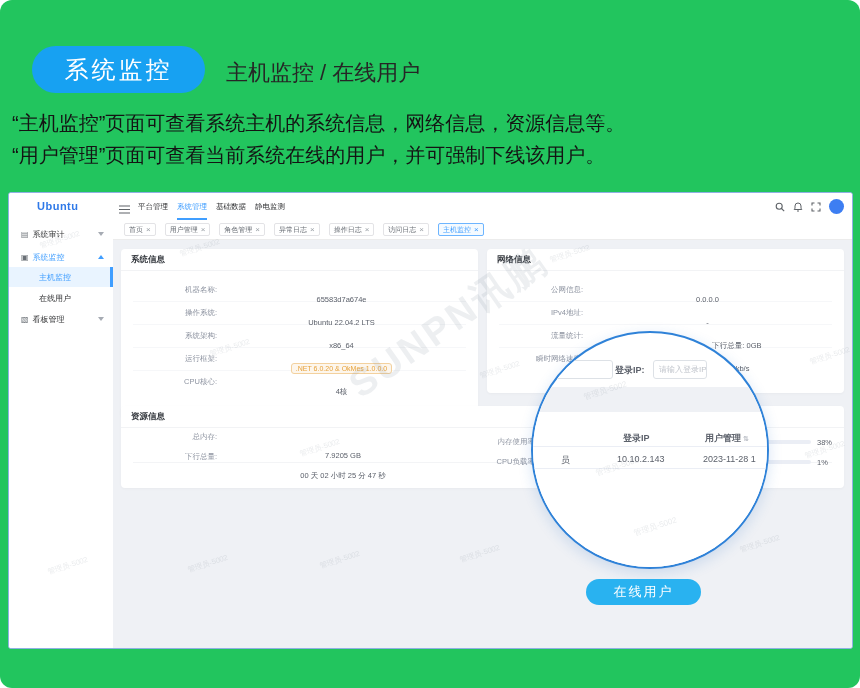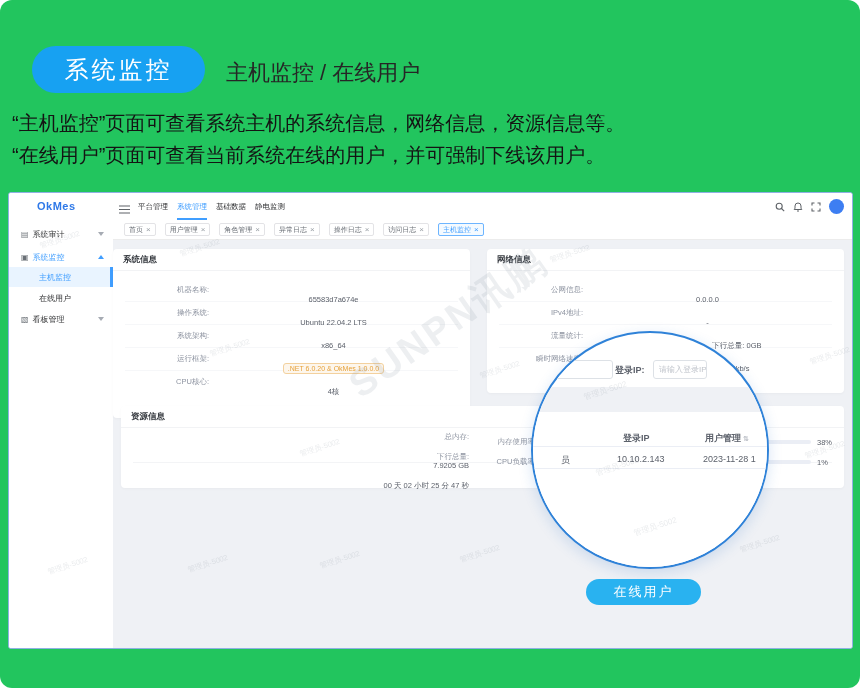--- a/index.html
+++ b/index.html
@@ -52,35 +52,35 @@
   .blue{color:#409eff;}
   .selected{background:#e9f4ff;color:#409eff;}
   .selected::after{content:"";position:absolute;right:0;top:0;bottom:0;width:3px;background:#409eff;}
   .caret{position:absolute;right:9px;width:0;height:0;border-left:3px solid transparent;border-right:3px solid transparent;}
   .caret.down{border-top:4px solid #a6abb3;}
   .caret.up{border-bottom:4px solid #409eff;}
 
   
   .content{position:absolute;left:104px;top:46px;right:0;bottom:0;background:#eff1f5;z-index:1;}
   .panel{position:absolute;background:#fff;border-radius:4px;z-index:2;box-shadow:0 1px 3px rgba(0,0,0,.03);}
-  #panel-sys{left:104px;top:56px;width:357px;height:169px;}
+  #panel-sys{left:112px;top:56px;width:357px;height:169px;}
   #panel-net{left:478px;top:56px;width:357px;height:144px;}
   #panel-res{left:112px;top:213px;width:723px;height:82px;}
   .ptitle{height:21px;line-height:21px;padding-left:10px;font-size:8.5px;color:#33373d;font-weight:bold;
           border-bottom:1px solid #f2f3f5;}
   .rows{margin-top:8px;}
   .prow{position:relative;height:22px;display:flex;align-items:center;font-size:7.5px;
         margin:0 12px;border-bottom:1px solid #f6f7f9;}
   .prow:last-child{border-bottom:none;}
   .plabel{width:84px;text-align:right;color:#8d93a0;}
   .pvalue{flex:1;text-align:center;color:#5c616b;margin-top:19px;}
   .tag{display:inline-block;border:1px solid #f3d19e;background:#fdf6ec;color:#e6a23c;
        font-size:7px;padding:1px 4px;border-radius:3px;}
   .res-left{position:absolute;left:0;top:26px;width:360px;}
-  .lrow{height:20px;display:flex;align-items:flex-end;font-size:7.5px;margin:0 12px;flex-direction:column;}
+  .lrow{height:20px;display:flex;align-items:flex-start;font-size:7.5px;margin:0 12px;}
   .res-right{position:absolute;left:360px;top:26px;right:0;}
   .rrow{height:20px;display:flex;align-items:center;font-size:7.5px;}
   .rlabel{width:56px;text-align:right;color:#8d93a0;}
   .bar{margin-left:74px;width:200px;height:4px;border-radius:2px;background:#ebeef5;overflow:hidden;}
   .fill{height:100%;background:#409eff;border-radius:2px;}
   .pct{margin-left:6px;color:#5c616b;}
   .res-sep{position:absolute;left:12px;right:12px;top:56px;border-top:1px solid #f3f4f6;}
 
   
   .wm{position:absolute;z-index:3;transform:rotate(-18deg);font-size:7.5px;
@@ -115,28 +115,28 @@
            justify-content:center;letter-spacing:2px;z-index:6;}
 </style>
 </head>
 <body>
 
 <div class="page">
 
   <div class="badge">系统监控</div>
   <div class="doc-title">主机监控 / 在线用户</div>
   <div class="doc-desc desc1">“主机监控”页面可查看系统主机的系统信息，网络信息，资源信息等。</div>
-  <div class="doc-desc desc2">“在线用户”页面可查看当前系统在线的用户，并可强制下线该用户。</div>
+  <div class="doc-desc desc2">“用户管理”页面可查看当前系统在线的用户，并可强制下线该用户。</div>
 
   <div class="frame">
 
     <div class="content"></div>
 
     <div class="appbar">
-      <div class="logo">OkMes</div>
+      <div class="logo">Ubuntu</div>
       <div class="collapse">
         <svg viewBox="0 0 11 11" fill="none" stroke="currentColor" stroke-width="1.2">
           <line x1="0" y1="2" x2="11" y2="2"></line>
             <line x1="0" y1="5.5" x2="11" y2="5.5"></line>
             <line x1="0" y1="9" x2="11" y2="9"></line>
         </svg>
       </div>
       <div class="nav">
         <div class="nav-item">平台管理</div>
         <div class="nav-item active">系统管理</div>

